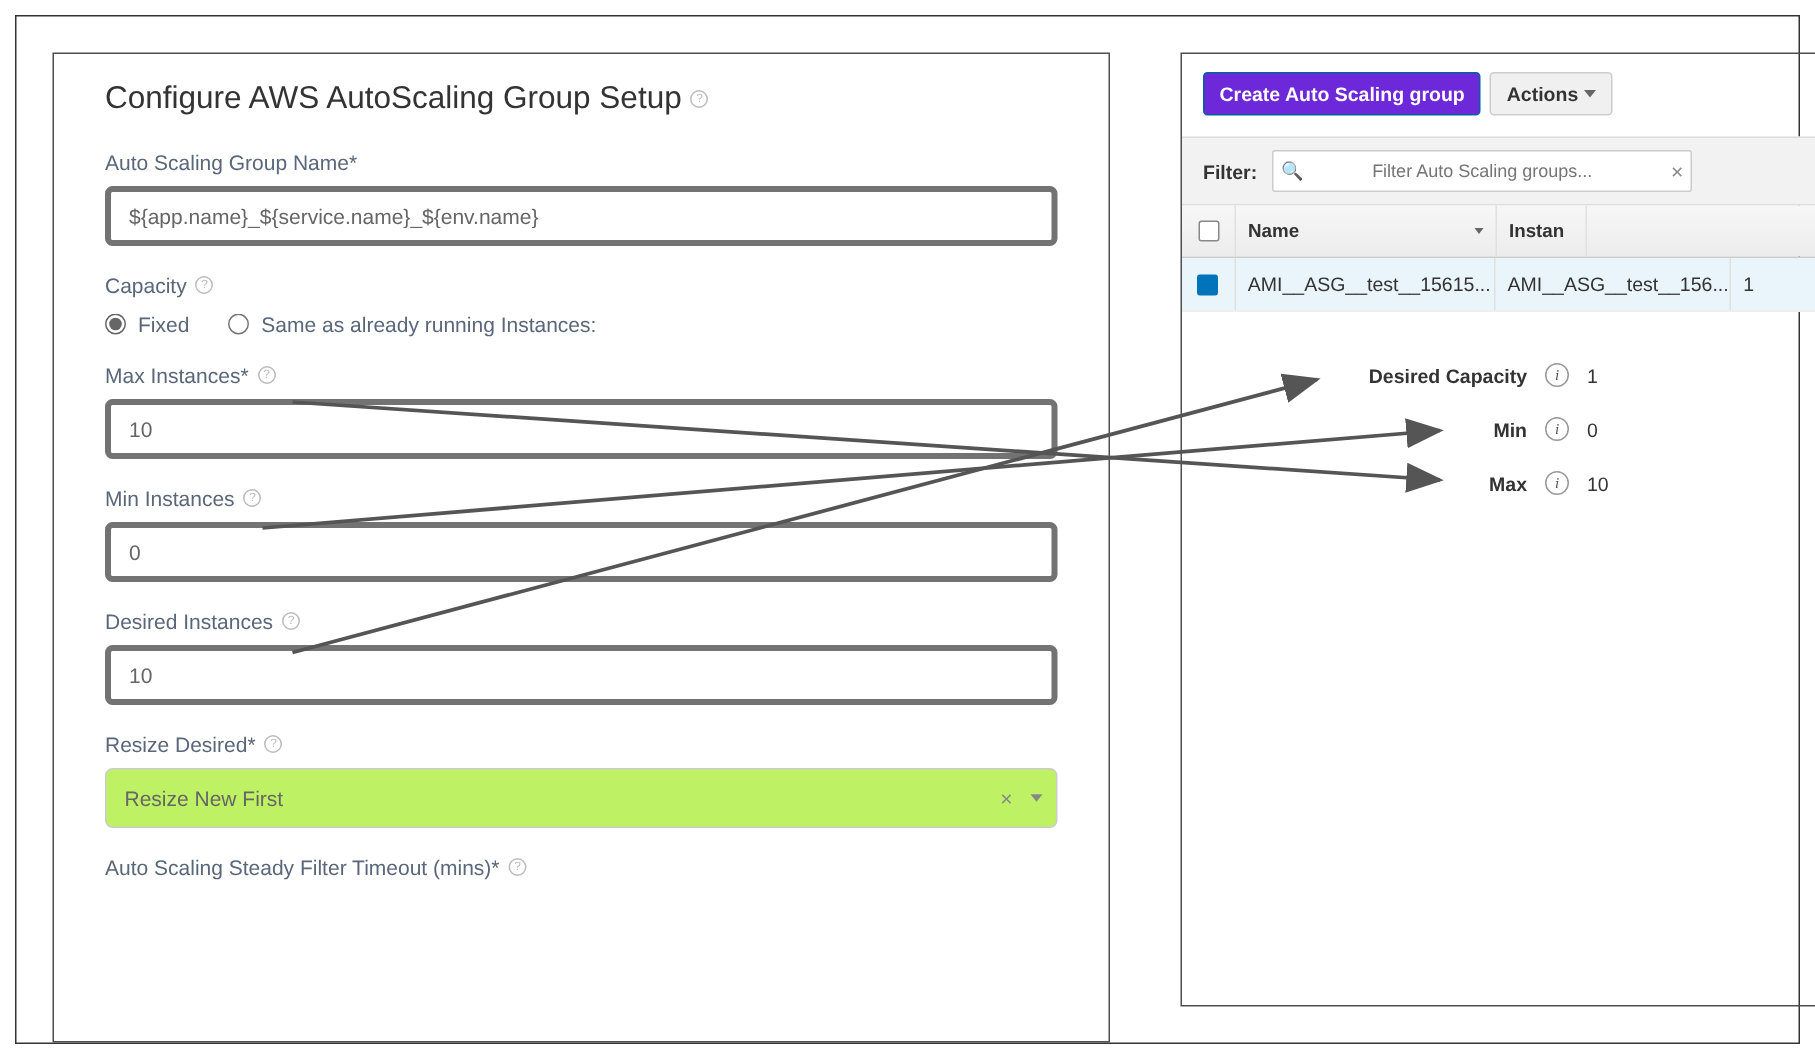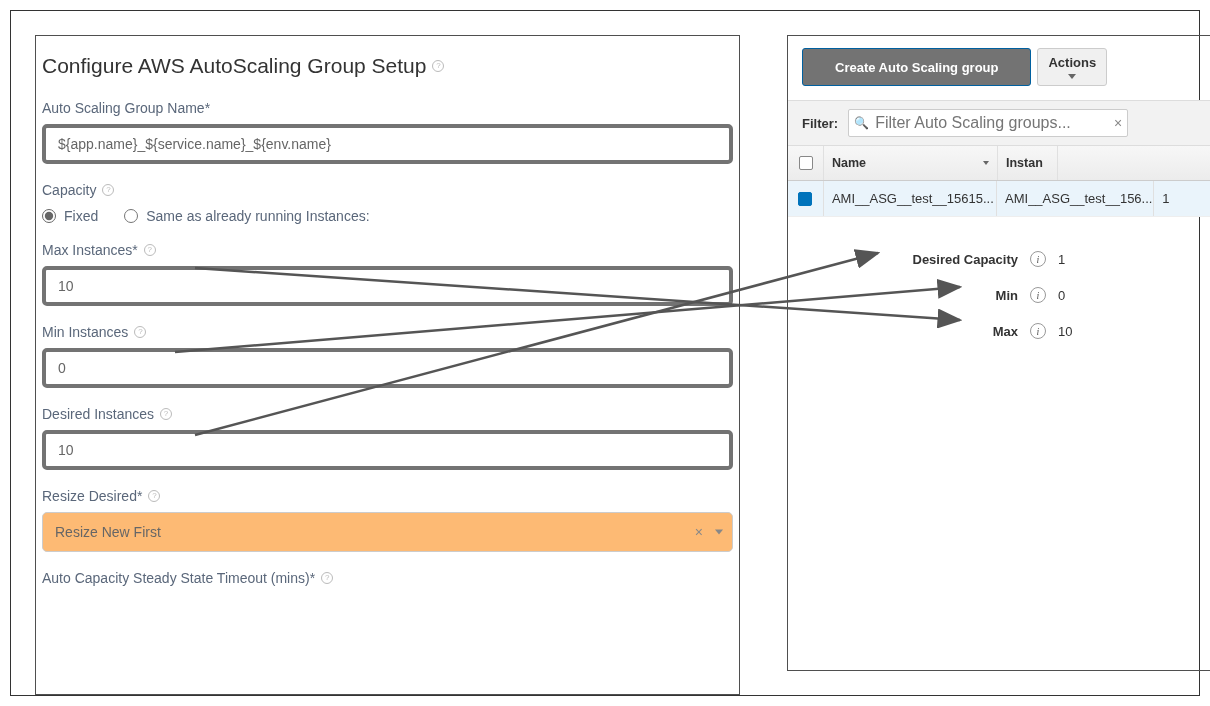--- a/index.html
+++ b/index.html
@@ -17,21 +17,21 @@
     left: 10px; top: 10px;
     width: 1190px; height: 686px;
     border: 1px solid #333;
   }
   
   .left-panel {
     position: absolute;
     left: 24px; top: 24px;
     width: 705px; height: 660px;
     border: 1.5px solid #4f4f4f;
-    padding: 18px 6px;
+    padding: 18px 34px;
   }
   .title {
     font-size: 21px;
     font-weight: 400;
     color: #333;
     display: flex;
     align-items: center;
     gap: 6px;
     margin-bottom: 22px;
   }
@@ -84,21 +84,21 @@
     width: 100%;
   }
   .select-input {
     width: 100%;
     height: 40px;
     border: 1px solid #ccc;
     border-radius: 5px;
     padding: 0 50px 0 12px;
     font-size: 14px;
     color: #666;
-    background: #fdba74;
+    background: #bef264;
     display: flex;
     align-items: center;
   }
   .select-clear {
     position: absolute;
     right: 30px; top: 50%;
     transform: translateY(-50%);
     color: #888; font-size: 14px;
     cursor: pointer;
   }
@@ -118,42 +118,41 @@
     width: 428px; height: 636px;
     border: 1.5px solid #4f4f4f;
     overflow: hidden;
   }
   .right-toolbar {
     padding: 12px 14px 14px 14px;
     display: flex;
     gap: 6px;
   }
   .btn-primary {
-    background: #737373;
+    background: #6d28d9;
     color: #fff;
     border: 1px solid #0060a0;
     border-radius: 3px;
-    padding: 6px 32px;
+    padding: 6px 10px;
     font-size: 13px;
     font-weight: 700;
     cursor: pointer;
   }
   .btn-secondary {
     background: #f0f0f0;
     border: 1px solid #ccc;
     border-radius: 3px;
     padding: 6px 10px;
     font-size: 13px;
     font-weight: 700;
     color: #333;
     cursor: pointer;
     display: inline-flex;
     align-items: center;
     gap: 4px;
-    flex-direction: column;
   }
   .btn-caret {
     width: 0; height: 0;
     border-left: 4px solid transparent;
     border-right: 4px solid transparent;
     border-top: 5px solid #666;
   }
   .filter-row {
     background: #f2f2f2;
     border-top: 1px solid #ddd;
@@ -168,23 +167,24 @@
     position: relative;
     flex: 0 0 280px;
     max-width: 305px;
   }
   .filter-input {
     width: 100%;
     height: 28px;
     border: 1px solid #ccc;
     border-radius: 2px;
     padding: 0 26px 0 26px;
-    font-size: 16px;
+    font-size: 12px;
     color: #888;
     background: #fff;
+    text-align: center;
   }
   .filter-search-icon {
     position: absolute; left: 6px; top: 50%;
     transform: translateY(-50%);
     font-size: 12px; color: #888;
   }
   .filter-clear-icon {
     position: absolute; right: 6px; top: 50%;
     transform: translateY(-50%);
     font-size: 14px; color: #888;
@@ -322,21 +322,21 @@
       <span>Resize Desired*</span>
       <span class="help-icon">?</span>
     </div>
     <div class="select-wrap">
       <div class="select-input">Resize New First</div>
       <span class="select-clear">×</span>
       <span class="select-caret"></span>
     </div>
 
     <div class="label-row">
-      <span>Auto Capacity Steady State Timeout (mins)*</span>
+      <span>Auto Scaling Steady Filter Timeout (mins)*</span>
       <span class="help-icon">?</span>
     </div>
   </div>
 
   <div class="right-panel">
     <div class="right-toolbar">
       <button class="btn-primary">Create Auto Scaling group</button>
       <button class="btn-secondary">
         <span>Actions</span>
         <span class="btn-caret"></span>

